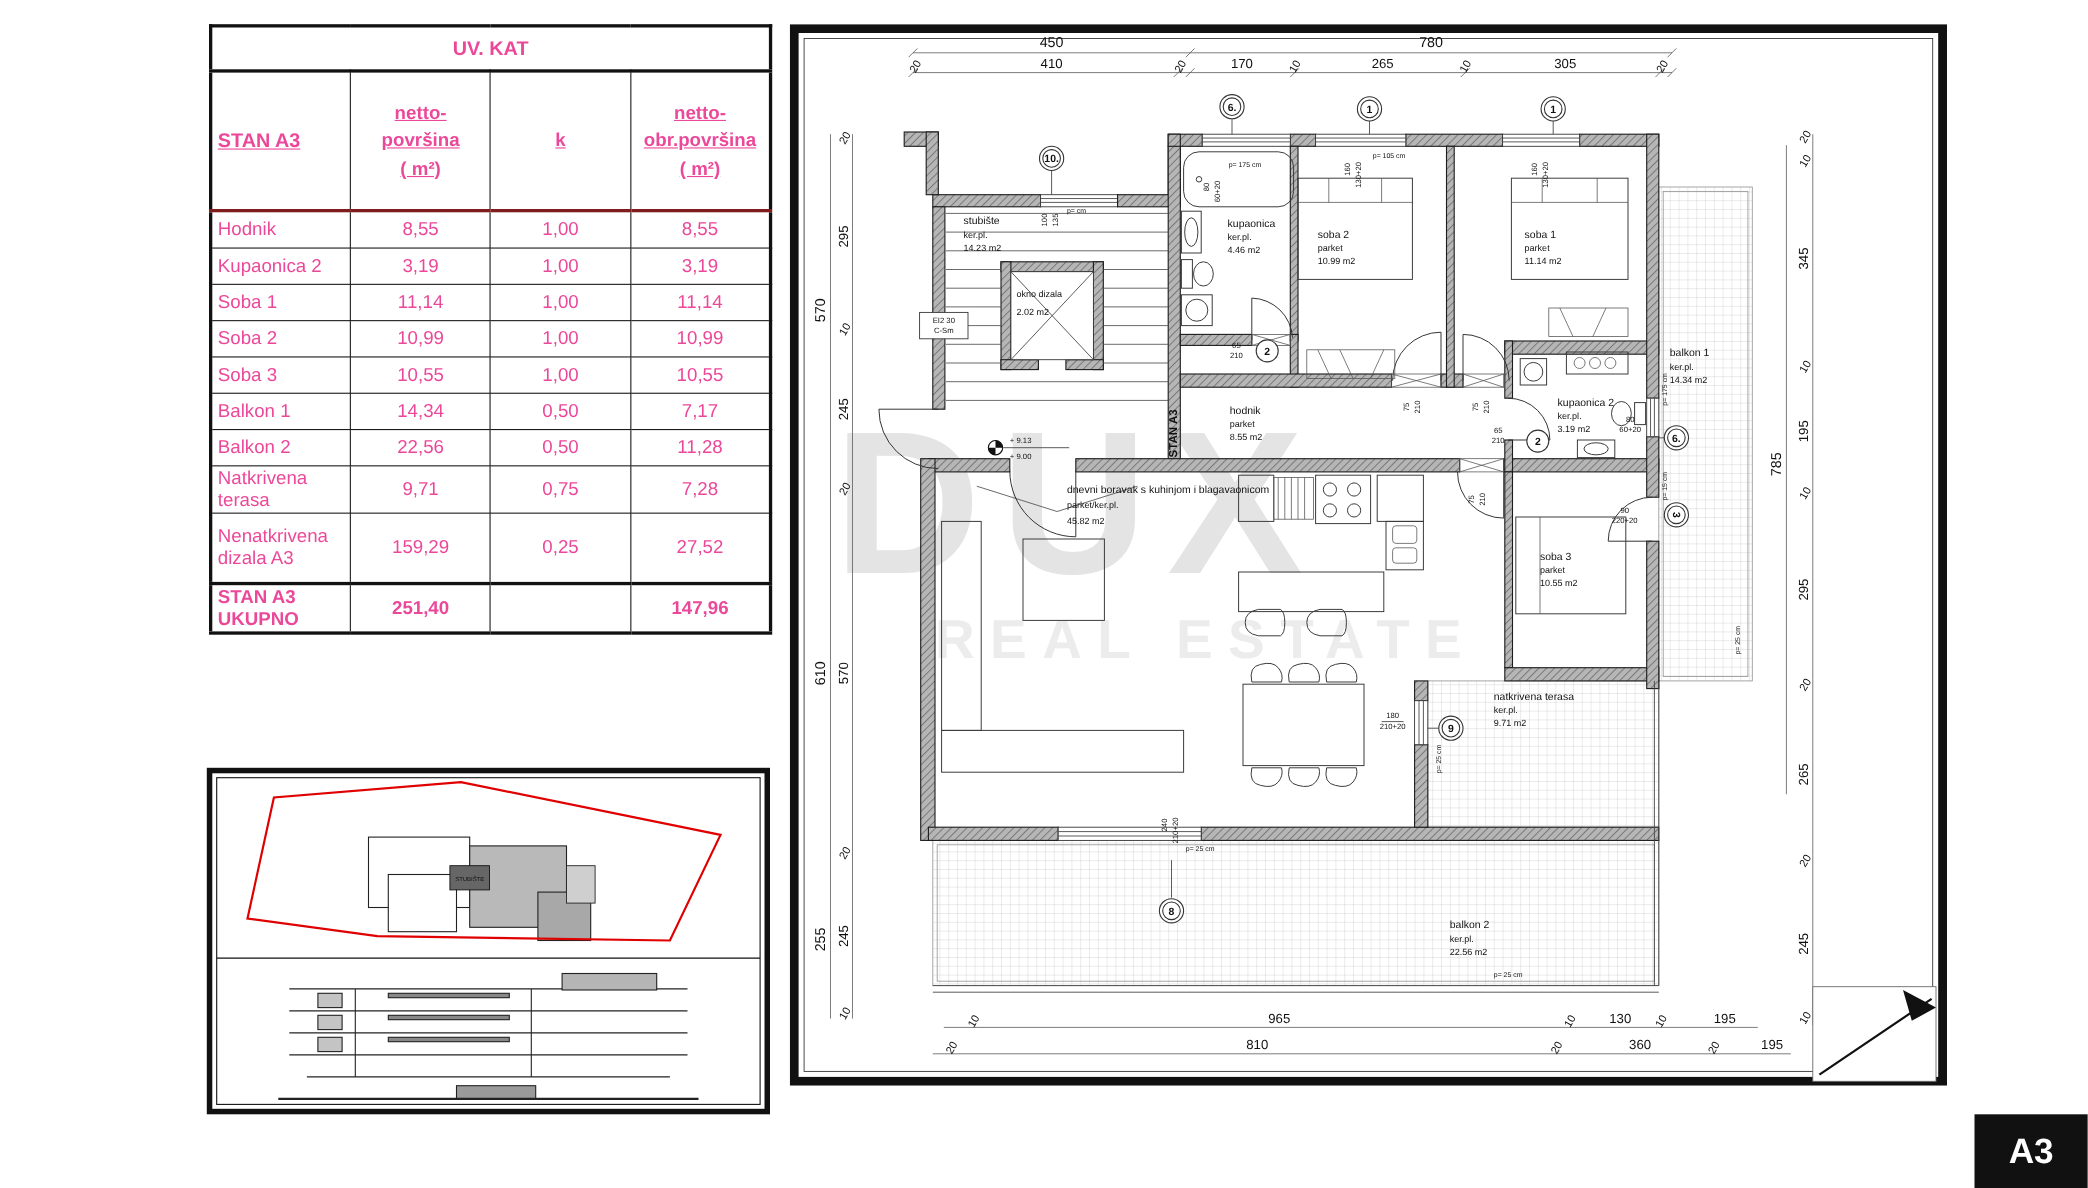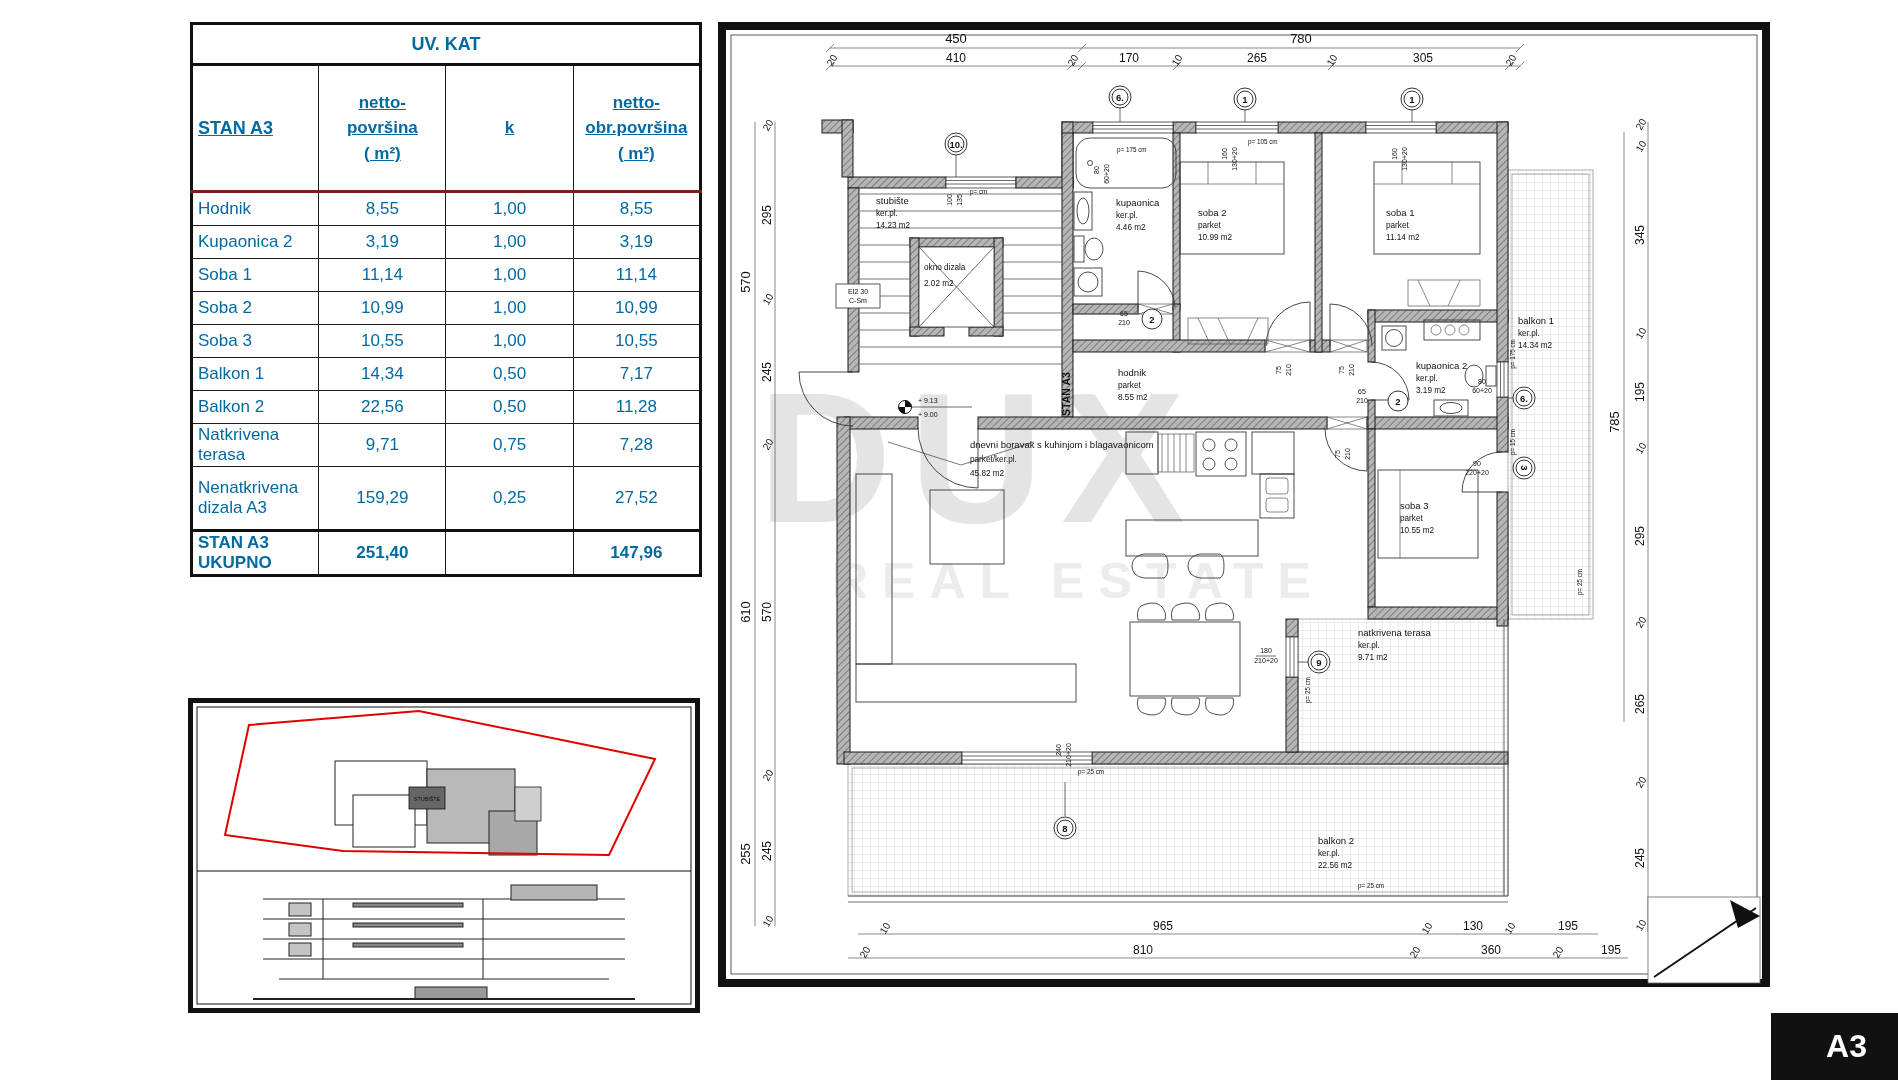--- a/index.html
+++ b/index.html
@@ -2,21 +2,21 @@
 <html><head>
 <meta charset="utf-8">
 <style>
   html,body{margin:0;padding:0;background:#fff;width:1898px;height:1080px;overflow:hidden;
     font-family:"Liberation Sans",sans-serif;}
   #stage{position:relative;width:1898px;height:1080px;background:#fff;}
 
   
   .tblwrap{position:absolute;left:190px;top:22px;}
   table.tbl{border-collapse:collapse;table-layout:fixed;width:512px;background:#fff;}
-  table.tbl td{border:1.6px solid #1a1a1a;font-size:17px;color:#0369a1;padding:1px 5px;vertical-align:middle;}
+  table.tbl td{border:1.6px solid #1a1a1a;font-size:17px;color:#ec4899;padding:1px 5px;vertical-align:middle;}
   td.c0{width:228px;text-align:left;}
   td.c1{width:112px;text-align:center;}
   td.c2{width:56px;text-align:center;}
   td.c3{width:112px;text-align:center;}
   tr.title td{border-bottom:3px solid #111;font-weight:bold;font-size:18px;text-align:center;height:36px;}
   tr.head td{border-bottom:3px solid #7f1d1d;font-weight:bold;text-align:center;height:122px;white-space:pre-line;line-height:1.5;text-decoration:underline;}
   tr.head td.c0{text-align:left;font-size:18px;}
   tr.norm td{height:30px;}
   tr.tall td{height:92px;}
   tr.tall2 td{height:60px;}
@@ -24,42 +24,42 @@
   table.tbl{border:3px solid #111;}
 
   
   .sitebox{position:absolute;left:188px;top:698px;width:512px;height:315px;border:5px solid #111;background:#fff;box-sizing:border-box;}
   .sitebox svg{display:block;}
 
   
   .planwrap{position:absolute;left:718px;top:22px;width:1052px;height:965px;}
   .wm{position:absolute;left:718px;top:22px;width:1052px;height:965px;overflow:hidden;border-radius:10px;}
   .wm .l1{position:absolute;left:40px;top:330px;font-size:185px;font-weight:bold;color:#e4e4e4;letter-spacing:18px;}
-  .wm .l2{position:absolute;left:114px;top:530px;font-size:50px;font-weight:bold;color:#ececec;letter-spacing:14px;}
+  .wm .l2{position:absolute;left:132px;top:530px;font-size:50px;font-weight:bold;color:#ececec;letter-spacing:14px;}
   svg text{fill:#111;font-family:"Liberation Sans",sans-serif;}
   .w{fill:url(#hatch);stroke:#1b1b1b;stroke-width:1;}
   .win{fill:#fff;stroke:#333;stroke-width:0.8;}
   .furn{fill:none;stroke:#3a3a3a;stroke-width:0.9;}
   .furnL{fill:none;stroke:#555;stroke-width:0.7;}
   .arc{fill:none;stroke:#333;stroke-width:0.9;}
   .dl{stroke:#444;stroke-width:0.8;}
   .gridfill{fill:url(#grid);stroke:#9a9a9a;stroke-width:0.8;}
   .dim{font-size:13px;text-anchor:middle;}
   .dimM{font-size:12px;text-anchor:middle;}
   .dimS{font-size:10px;text-anchor:middle;}
   .rl{font-size:9.5px;}
   .rls{font-size:8.2px;}
   .tny{font-size:7px;}
   .tny2{font-size:6.3px;}
   .mk{fill:#fff;stroke:#333;stroke-width:1;}
   .mkt{font-size:9.5px;text-anchor:middle;font-weight:bold;}
 
   
   .sheet{position:absolute;right:0;bottom:0;width:103px;height:67px;background:#111;color:#fff;
-     display:flex;align-items:center;justify-content:center;font-size:32px;font-weight:bold;padding-left:24px;}
+     display:flex;align-items:center;justify-content:center;font-size:32px;font-weight:bold;}
 </style>
 </head>
 <body>
 
 <div id="stage">
 
   <div class="tblwrap">
     <table class="tbl">
       <tbody>
           <tr class="title">

